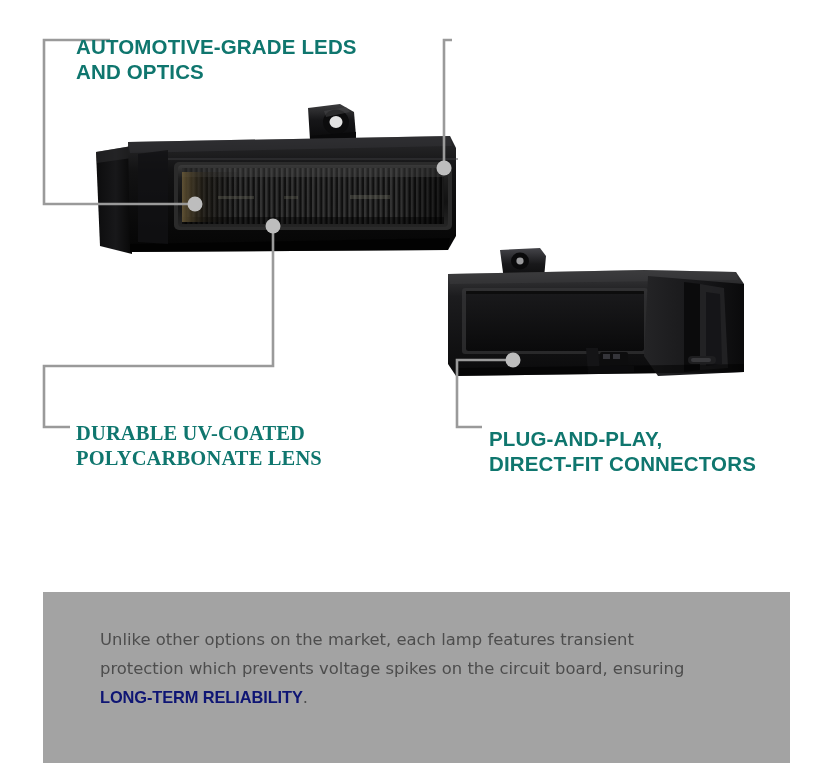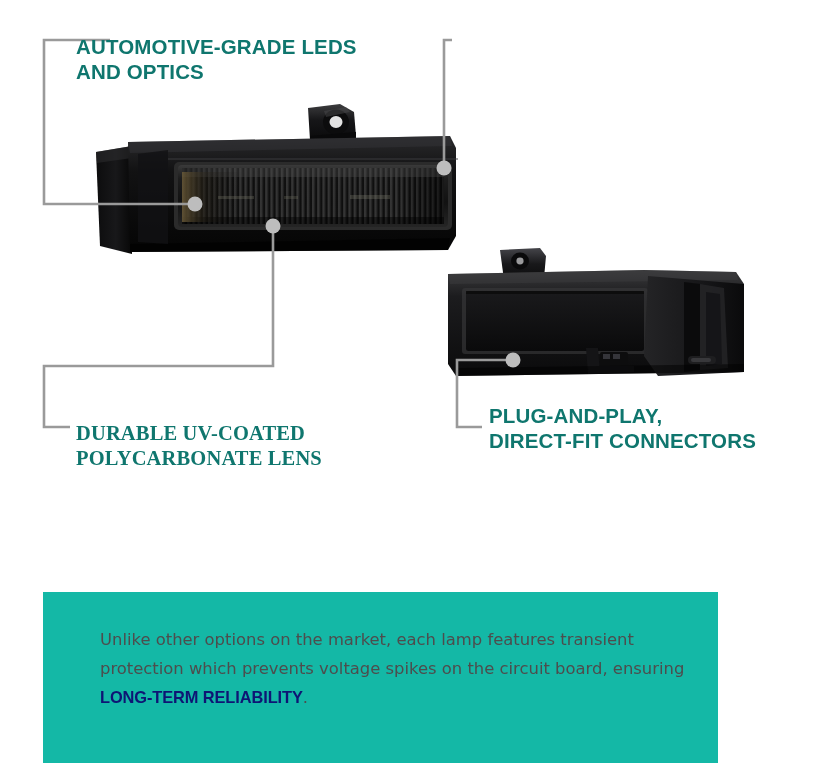--- a/index.html
+++ b/index.html
@@ -33,21 +33,21 @@
     line-height: 25px;
     letter-spacing: 0.15px;
     text-transform: uppercase;
     white-space: pre-line;
     margin: 4px;
   }
 
   #callout-led      { left: 72px;  top: 30px;  width: 360px; }
   #callout-stealth  { left: 485px; top: 30px;  width: 340px; }
   #callout-lens     { left: 72px;  top: 417px; width: 360px; font-family: Liberation Serif, serif; }
-  #callout-plug     { left: 485px; top: 399px; width: 340px; }
+  #callout-plug     { left: 485px; top: 422px; width: 340px; }
 
   
   #leaders {
     position: absolute;
     left: 0; top: 0;
     width: 830px; height: 510px;
     pointer-events: none;
   }
 
   
@@ -77,23 +77,23 @@
     transform: scaleX(0.86);
     transform-origin: center;
     white-space: nowrap;
     margin: 0;
   }
 
   #panel {
     position: absolute;
     left: 43px;
     top: 592px;
-    width: 675px;
+    width: 747px;
     height: 171px;
-    background: #14b8a6;
+    background: #a3a3a3;
   }
   #panel-text {
     position: absolute;
     left: 57px;
     top: 33px;
     width: 620px;
     margin: 0;
     color: #4d4d4d;
     font-family: "DejaVu Sans", sans-serif;
     font-size: 16.4px;

